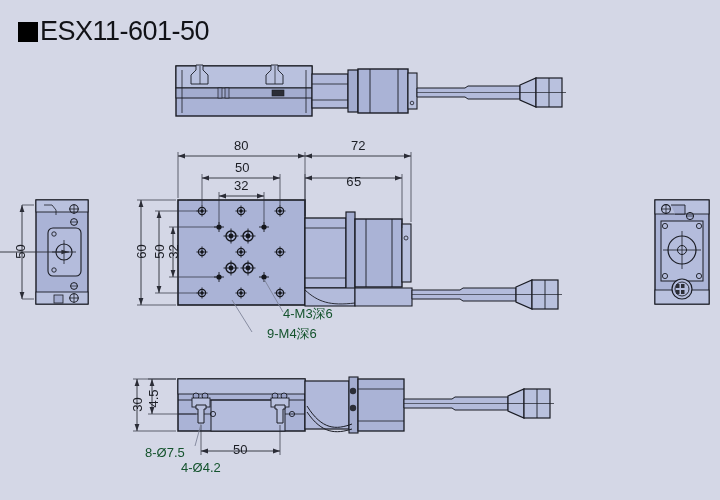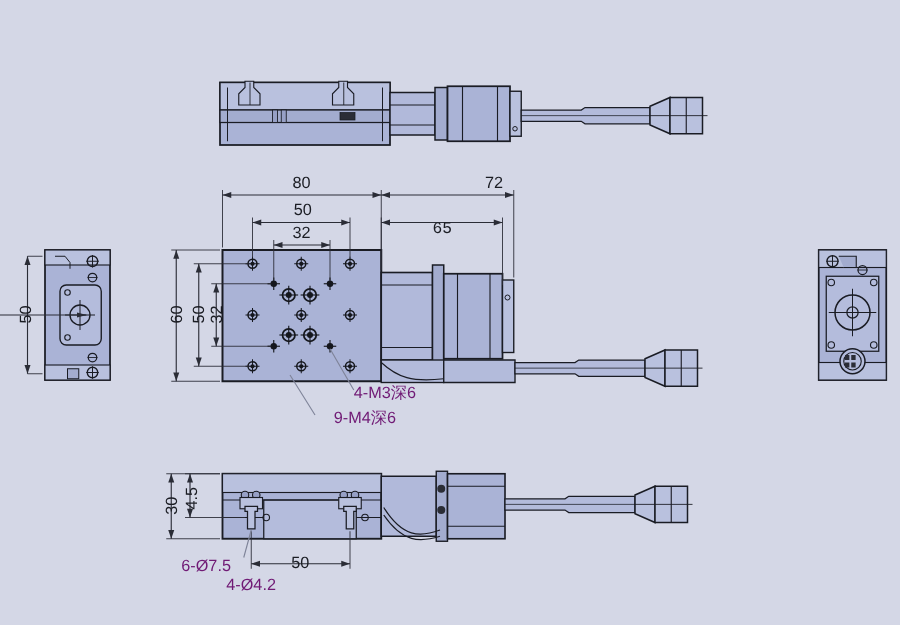--- a/index.html
+++ b/index.html
@@ -57,31 +57,35 @@
     line-height: 1;
     text-align: right;
   }
   .dim-label.vert {
     transform-origin: center center;
     transform: rotate(-90deg);
   }
   .note-label {
     position: absolute;
     font-size: 13px;
-    color: #701a75;
+    color: #14532d;
     font-family: "Liberation Sans", sans-serif;
     white-space: nowrap;
     line-height: 1.05;
   }
 </style>
 </head>
 <body>
 
 <div id="root">
 
+  <div class="title-row">
+    <span class="title-marker"></span>
+    <span class="title-text">ESX11-601-50</span>
+  </div>
 
   <svg class="svg-layer" viewBox="0 0 720 500">
     <defs>
       <g id="m4hole">
         <circle r="5" fill="none" stroke="#15171d" stroke-width="1.4"></circle>
         <circle r="2.4" fill="#15171d"></circle>
         <line x1="-7.5" y1="0" x2="7.5" y2="0" stroke="#15171d" stroke-width="0.9"></line>
         <line x1="0" y1="-7.5" x2="0" y2="7.5" stroke="#15171d" stroke-width="0.9"></line>
       </g>
       <g id="m3hole">
@@ -373,32 +377,32 @@
         <rect x="681" y="284" width="3.5" height="4"></rect>
         <rect x="676" y="290" width="3.5" height="4"></rect>
         <rect x="681" y="290" width="3.5" height="4"></rect>
       </g>
     </g>
   </svg>
 
   <div class="dim-label" style="left:234px; top:139px;">80</div>
   <div class="dim-label" style="left:235px; top:161px;">50</div>
   <div class="dim-label" style="left:234px; top:179px;">32</div>
-  <div class="dim-label" style="left:351px; top:139px;margin-left:37px;">72</div>
+  <div class="dim-label" style="left:351px; top:139px;">72</div>
   <div class="dim-label" style="left:346px; top:176px;font-family:Liberation Mono, monospace;">65</div>
 
   <div class="dim-label vert" style="left:127px; top:245px; width:28px; text-align:center;">60</div>
   <div class="dim-label vert" style="left:145px; top:245px; width:28px; text-align:center;">50</div>
   <div class="dim-label vert" style="left:159px; top:245px; width:28px; text-align:center;">32</div>
 
   <div class="dim-label vert" style="left:6px; top:245px; width:28px; text-align:center;">50</div>
 
   <div class="note-label" style="left:283px; top:307px;">4-M3深6</div>
   <div class="note-label" style="left:252px; top:327px;margin-left:15px;">9-M4深6</div>
 
   <div class="dim-label vert" style="left:123px; top:398px; width:28px; text-align:center;">30</div>
   <div class="dim-label vert" style="left:136px; top:392px; width:34px; text-align:center;">4.5</div>
   <div class="dim-label" style="left:233px; top:443px;">50</div>
 
-  <div class="note-label" style="left:145px; top:446px;">6-Ø7.5</div>
+  <div class="note-label" style="left:145px; top:446px;">8-Ø7.5</div>
   <div class="note-label" style="left:145px; top:461px;margin-left:36px;">4-Ø4.2</div>
 
 </div>
 
 </body></html>

